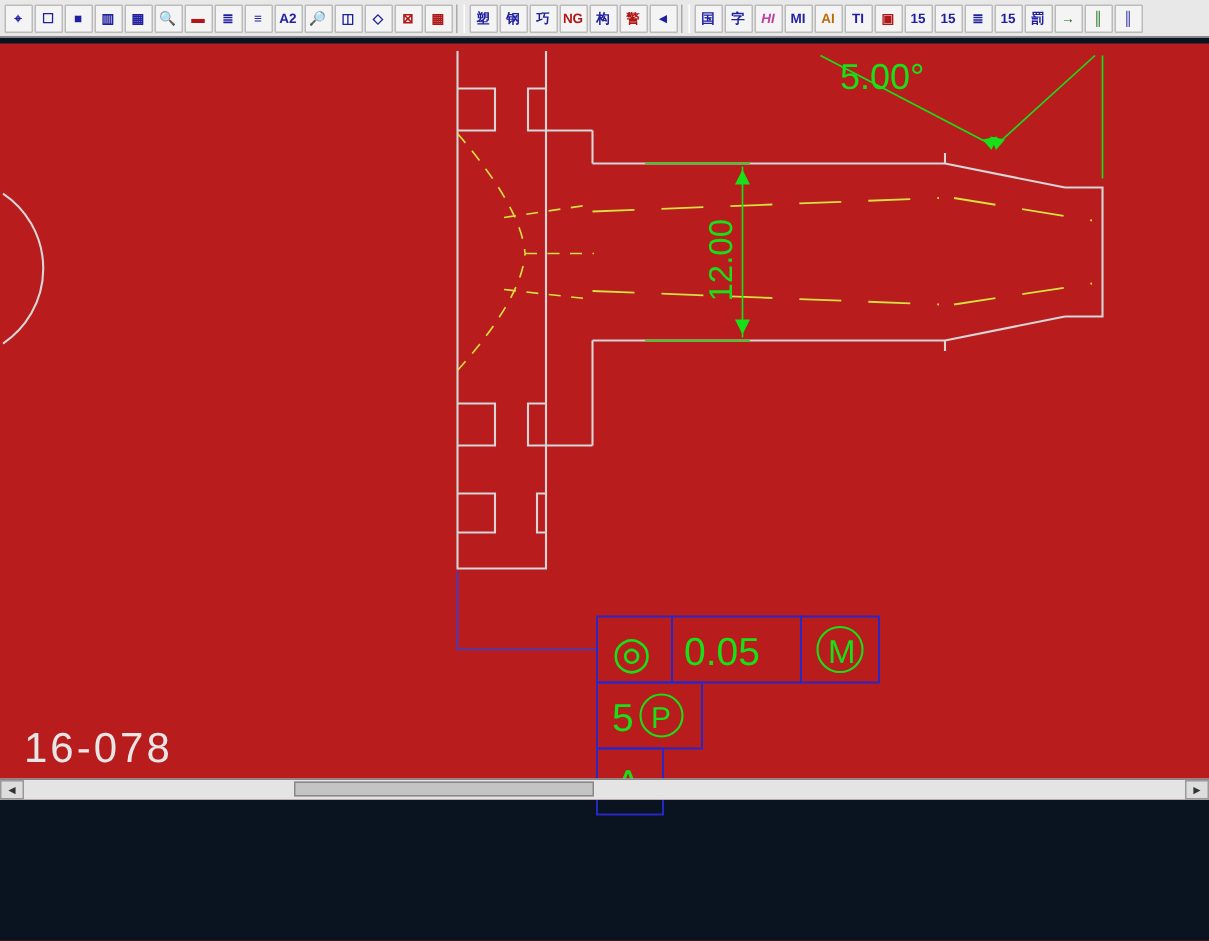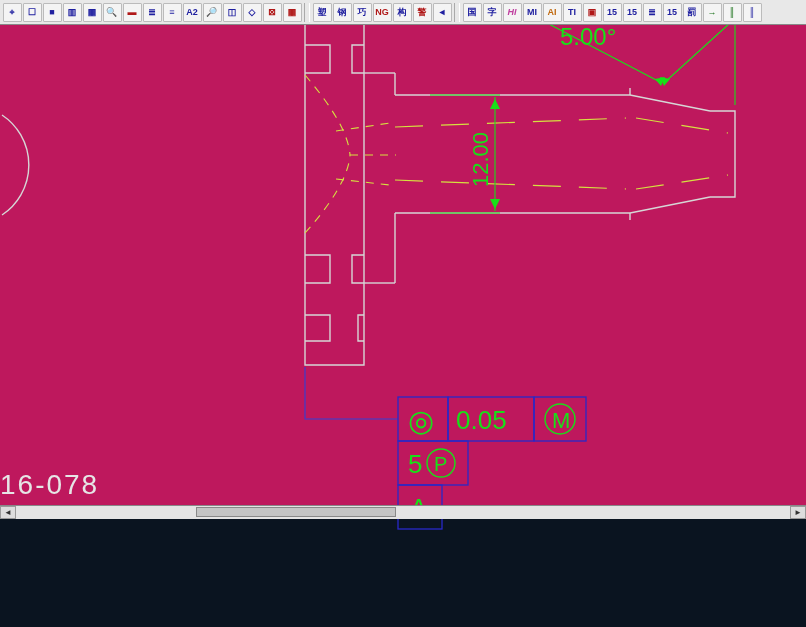--- a/index.html
+++ b/index.html
@@ -13,36 +13,36 @@
             background:#f4f4f4; border-radius:1px; display:flex;
             align-items:center; justify-content:center; font-size:9px;
             font-weight:bold; color:#2020a0; cursor:pointer; overflow:hidden; }
   .tb-btn.red   { color:#b01818; }
   .tb-btn.green { color:#187018; }
   .tb-btn.orange{ color:#c06a10; }
   .tb-btn.pink  { color:#c040a0;font-style:italic; }
   .tb-sep { width:6px; height:19px; margin:0 2px;
             border-left:1px solid #aaa; border-right:1px solid #fff; }
   
-  .canvas { position:absolute; top:15px; left:0; width:806px; height:504px;
-            background:#be185d; }
+  .canvas { position:absolute; top:29px; left:0; width:806px; height:504px;
+            background:#b91c1c; }
   .drawing { position:absolute; inset:0; }
   
   .scroll-h { position:absolute; left:0; right:0; bottom:0; height:14px;
               background:#ccc; border-top:1px solid #888; display:flex; }
   .scroll-h .arrow { width:16px; height:100%; background:#ddd;
                      border:1px solid #999; display:flex;
                      align-items:center; justify-content:center;
                      font-size:8px; color:#333; cursor:pointer; }
   .scroll-h .track { flex:1; background:#e4e4e4; position:relative; }
   .scroll-h .thumb { position:absolute; top:1px; height:10px; left:180px;
                      width:200px; background:#c4c4c4; border:1px solid #888;
                      cursor:pointer; }
   
-  .fcf-cell, .file-label { pointer-events:none; }
+  .fcf-cell, .file-label { pointer-events:none;margin-left:16px; }
   
   .file-label { position:absolute; left:0; bottom:18px; color:#e6e6e6;
                 font-size:28px; letter-spacing:2px; }
 </style>
 </head>
 <body>
 
 <div class="toolbar">
 
 <div class="tb-btn">⌖</div>

